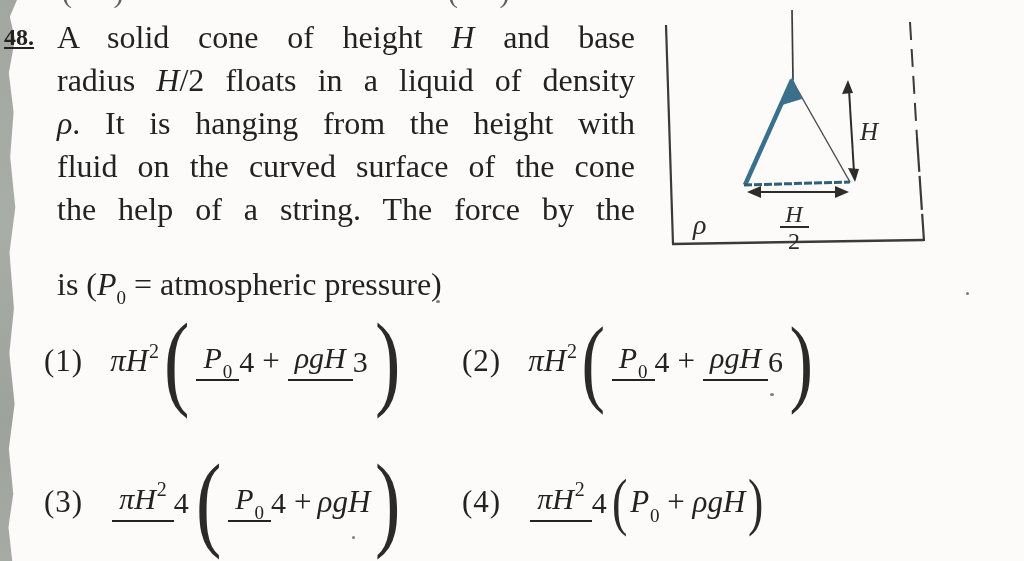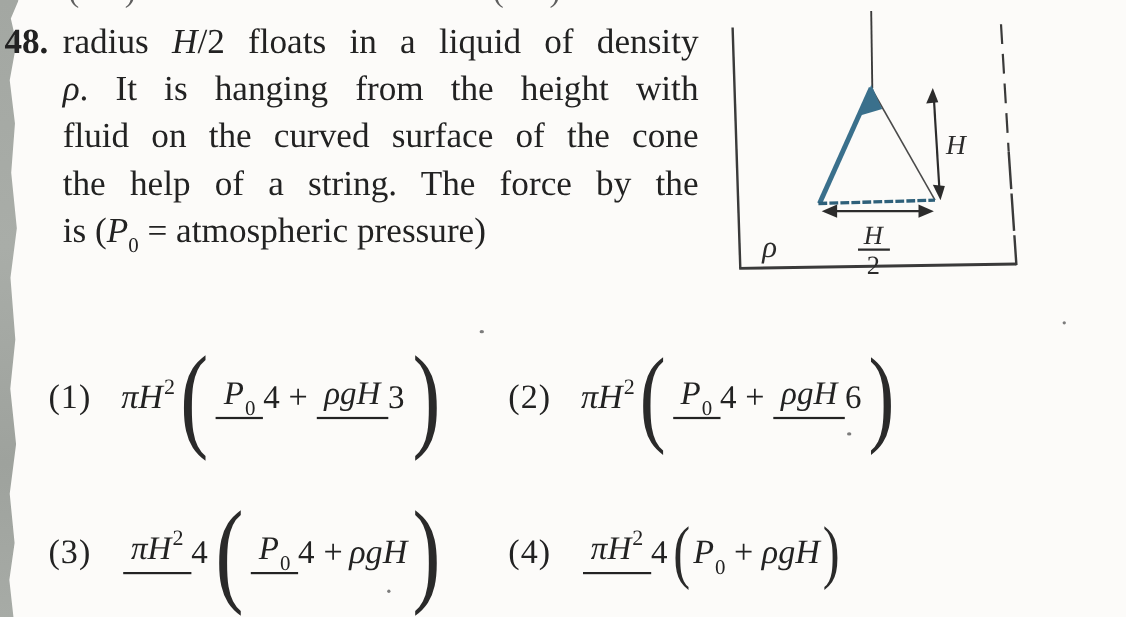--- a/index.html
+++ b/index.html
@@ -21,28 +21,28 @@
   
   .top-frag {
     position:absolute; top:-26px; height:36px; line-height:36px;
     font-size:30px; color:#5f5f5f; letter-spacing:17px; white-space:pre;
   }
   .frag-left  { left:62px; }
   .frag-right { left:448px; }
 
   .qnum {
     position:absolute; left:4px; top:16px;
-    font-size:32px; font-weight:bold; line-height:43px;
+    font-size:24px; font-weight:bold; line-height:43px;text-decoration:underline;
   }
   .qtext {
     position:absolute; left:57px; top:16px; width:578px;
     font-size:32px; line-height:43px;
   }
   .qline { text-align:justify; text-align-last:justify; height:43px; white-space:normal; }
-  .qline.nojust { text-align:center; text-align-last:left; }
+  .qline.nojust { text-align:center; text-align-last:left;margin-top:32px; }
   .qtext .i, .formula .i, .svg-i { font-style:italic; }
   .qtext .sub { font-size:19px; position:relative; top:9px; }
 
   
   .diagram { position:absolute; left:652px; top:10px; width:290px; height:245px; }
   .svg-lbl { font-family:"Liberation Serif","DejaVu Serif",serif; fill:#2b2b2b; }
 
   
   .opt { position:absolute; display:flex; align-items:center; }
   .opt-label { font-size:31px; margin-right:24px; letter-spacing:1px; }
@@ -71,20 +71,21 @@
 <div class="page">
 
   <div class="torn-edge"></div>
 
   <div class="top-frag frag-left">( )</div>
   <div class="top-frag frag-right">( )</div>
 
   <div class="qnum">48.</div>
 
   <div class="qtext">
+      <div class="qline"><span>A solid cone of height </span><span class="i">H</span><span> and base</span></div>
       <div class="qline"><span>radius </span><span class="i">H</span><span>/2 floats in a liquid of density</span></div>
       <div class="qline"><span class="i">ρ</span><span>. It is hanging from the height with</span></div>
       <div class="qline"><span>fluid on the curved surface of the cone</span></div>
       <div class="qline"><span>the help of a string. The force by the</span></div>
       <div class="qline nojust"><span>is (</span><span class="i">P</span><span class="sub">0</span><span> = atmospheric pressure)</span></div>
     </div>
 
   <svg class="diagram" viewBox="0 0 290 245" xmlns="http://www.w3.org/2000/svg">
 
     <line x1="140" y1="0" x2="141" y2="70" stroke="#3b3b3b" stroke-width="1.7"></line>

